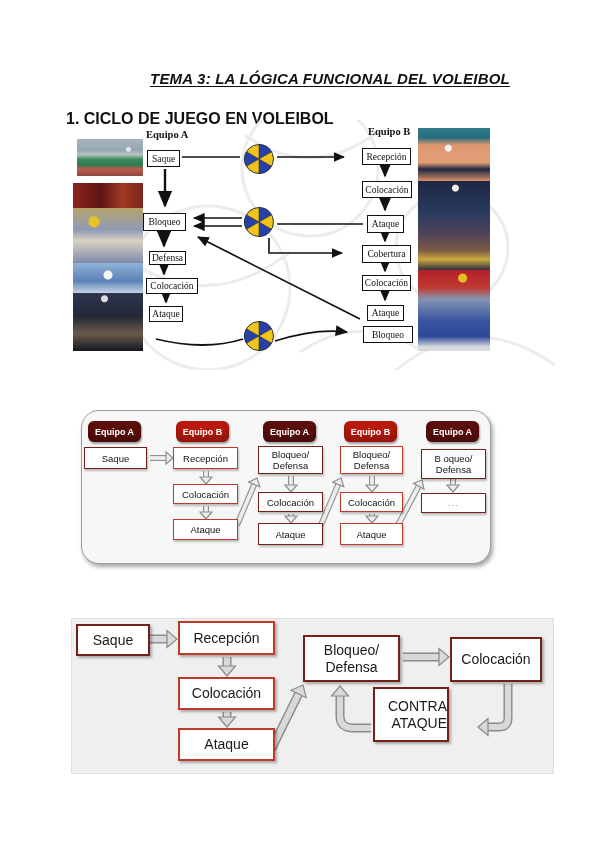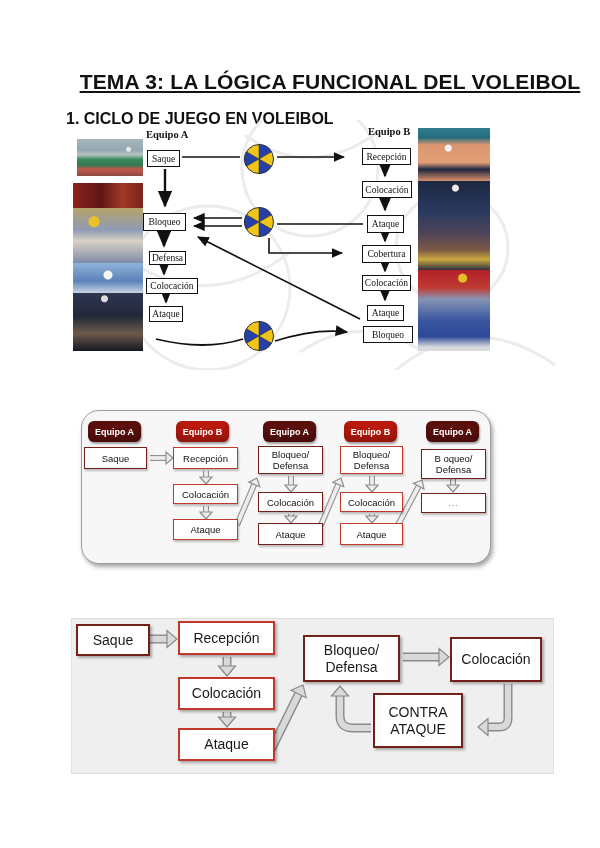--- a/index.html
+++ b/index.html
@@ -1,22 +1,22 @@
 <!DOCTYPE html>
 <html style="--header-dark: #5c100d; --header-red: #bb1a0e; --border-dark: #722018; --border-red: #c0392b; --arrow-black: #111111;"><head>
 <meta charset="utf-8">
 <style>
   html,body{margin:0;padding:0;}
   body{width:600px;height:848px;background:#ffffff;position:relative;
        font-family:"Liberation Sans",sans-serif;color:#111;overflow:hidden;}
 
   
   .title{position:absolute;left:60px;top:70px;width:540px;text-align:center;
-         font-size:21px;font-weight:bold;letter-spacing:.2px;
-         text-decoration:underline;text-underline-offset:2px;}
+         font-size:15px;font-weight:bold;letter-spacing:.2px;
+         text-decoration:underline;text-underline-offset:2px;font-style:italic;}
   .section-heading{position:absolute;left:66px;top:110px;font-size:16px;font-weight:bold;}
 
   
   .cycle{position:absolute;left:0;top:120px;width:600px;height:250px;}
   .tlabel{position:absolute;font-family:"Liberation Serif",serif;font-weight:bold;
           font-size:10.5px;white-space:nowrap;}
   .cbox{position:absolute;background:#fff;border:1px solid #111;box-sizing:border-box;
         display:flex;align-items:center;justify-content:center;
         font-family:"Liberation Serif",serif;font-size:9.5px;white-space:nowrap;}
   .cbox.bold{border-width:1.6px;}
@@ -293,17 +293,17 @@
   <div class="f-box red" style="left:178px;top:123px;width:97px;height:33px;">
     <span>Ataque</span>
   </div>
   <div class="f-box dark" style="left:303px;top:30px;width:97px;height:47px;">
     <span>Bloqueo/</span>
     <span>Defensa</span>
   </div>
   <div class="f-box dark" style="left:450px;top:32px;width:92px;height:45px;">
     <span>Colocación</span>
   </div>
-  <div class="f-box dark" style="left:373px;top:88px;width:90px;height:55px;">
+  <div class="f-box dark" style="left:373px;top:82px;width:76px;height:55px;align-items:flex-end;">
     <span>CONTRA</span>
     <span>ATAQUE</span>
   </div>
 </div>
 
 </body></html>

